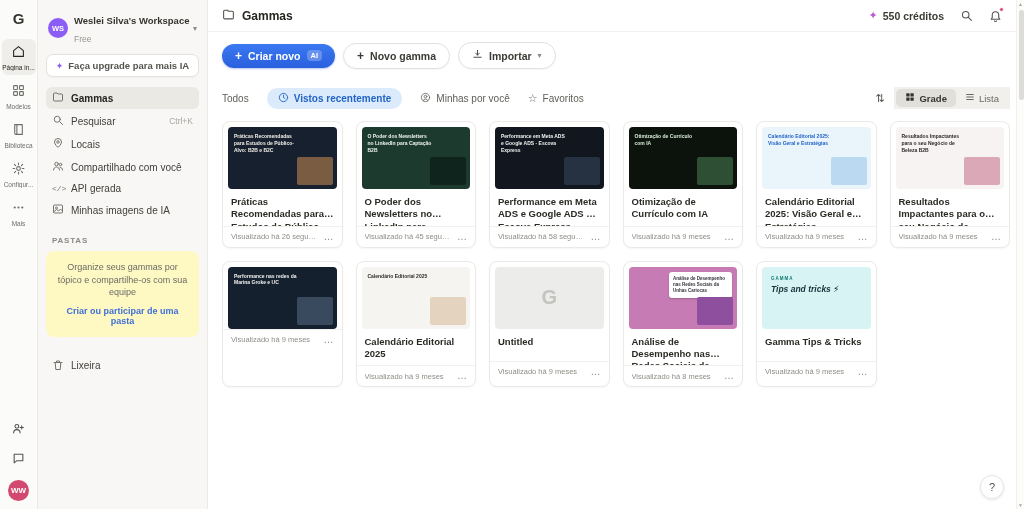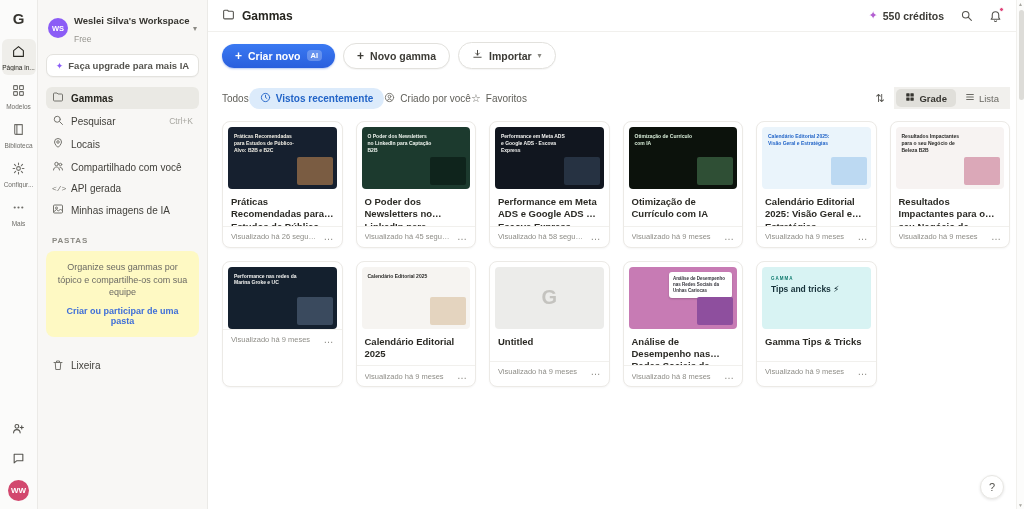--- a/index.html
+++ b/index.html
@@ -70,21 +70,21 @@
     cursor:pointer; padding:6px 13px; }
   .btn-primary { background:linear-gradient(180deg,#3a79f2,#2a5fdd); color:#fff; font-weight:bold;
     box-shadow:0 1px 2px rgba(42,95,221,.35);}
   .ai-badge { background:rgba(255,255,255,.25); border-radius:4px; font-size:7.5px; padding:1px 4px; font-weight:bold;}
   .btn-secondary { background:#fff; border:1px solid #e2e1dd; color:#3c3b36; font-weight:bold;
     box-shadow:0 1px 1px rgba(0,0,0,.04);}
   .btn-plus { font-size:12px; font-weight:bold; line-height:1;}
   .btn-secondary svg { width:11px; height:11px; }
   .chev { font-size:8px; color:#8a8983; }
 
-  .tabs-row { display:flex; align-items:center; padding:10px 14px 10px; }
+  .tabs-row { display:flex; align-items:center; gap:18px; padding:10px 14px 10px; }
   .tab { display:flex; align-items:center; gap:5px; font-size:10px; color:#5f5e58; cursor:pointer; padding:4px 0;}
   .tab svg { width:11px; height:11px; color:#75746e;}
   .tab.active { background:#dcebfb; color:#2264c7; padding:4px 11px; border-radius:999px; font-weight:bold;}
   .tab.active svg { color:#2264c7; }
   .tab-star { font-size:11px; color:#75746e; line-height:1;}
   .tabs-right { margin-left:auto; display:flex; align-items:center; gap:10px; }
   .sort-btn { font-size:11px; color:#55544f; cursor:pointer; }
   .seg-control { background:#f1f0ed; border-radius:0; padding:2px; display:flex; }
   .seg { display:flex; align-items:center; gap:4px; padding:3px 9px; font-size:9.5px; color:#6b6a64;
     border-radius:5px; cursor:pointer;}
@@ -317,21 +317,21 @@
               <path d="M12 7v5l3 2"></path>
             </svg></span>
         <span>Vistos recentemente</span>
       </div>
       <div class="tab">
         <span><svg viewBox="0 0 24 24" fill="none" stroke="currentColor" stroke-width="2" stroke-linecap="round">
               <circle cx="12" cy="12" r="9"></circle>
               <circle cx="12" cy="10" r="3"></circle>
               <path d="M6.5 19a6 6 0 0 1 11 0"></path>
             </svg></span>
-        <span>Criado por você</span>
+        <span>Minhas por você</span>
       </div>
       <div class="tab">
         <span class="tab-star">☆</span>
         <span>Favoritos</span>
       </div>
 
       <div class="tabs-right">
         <span class="sort-btn">⇅</span>
         <div class="seg-control">
           <div class="seg active">
@@ -500,21 +500,21 @@
     <div class="card-footer">
       <span class="card-viewed">Visualizado há 8 meses</span>
       <span class="card-menu">…</span>
     </div>
   </div>
 
   <div class="card">
     <div class="thumb-wrap">
       <div class="thumb thumb-tips" style="background: rgb(216, 243, 243);">
         <span class="thumb-eyebrow">GAMMA</span>
-        <span class="thumb-text" style="color: rgb(23, 50, 58);">Tips and tricks ⚡</span>
+        <span class="thumb-text" style="color: rgb(23, 50, 58); font-style: italic;">Tips and tricks ⚡</span>
 
       </div>
     </div>
     <div class="card-title">Gamma Tips &amp; Tricks</div>
     <div class="card-footer">
       <span class="card-viewed">Visualizado há 9 meses</span>
       <span class="card-menu">…</span>
     </div>
   </div>
 </div>

